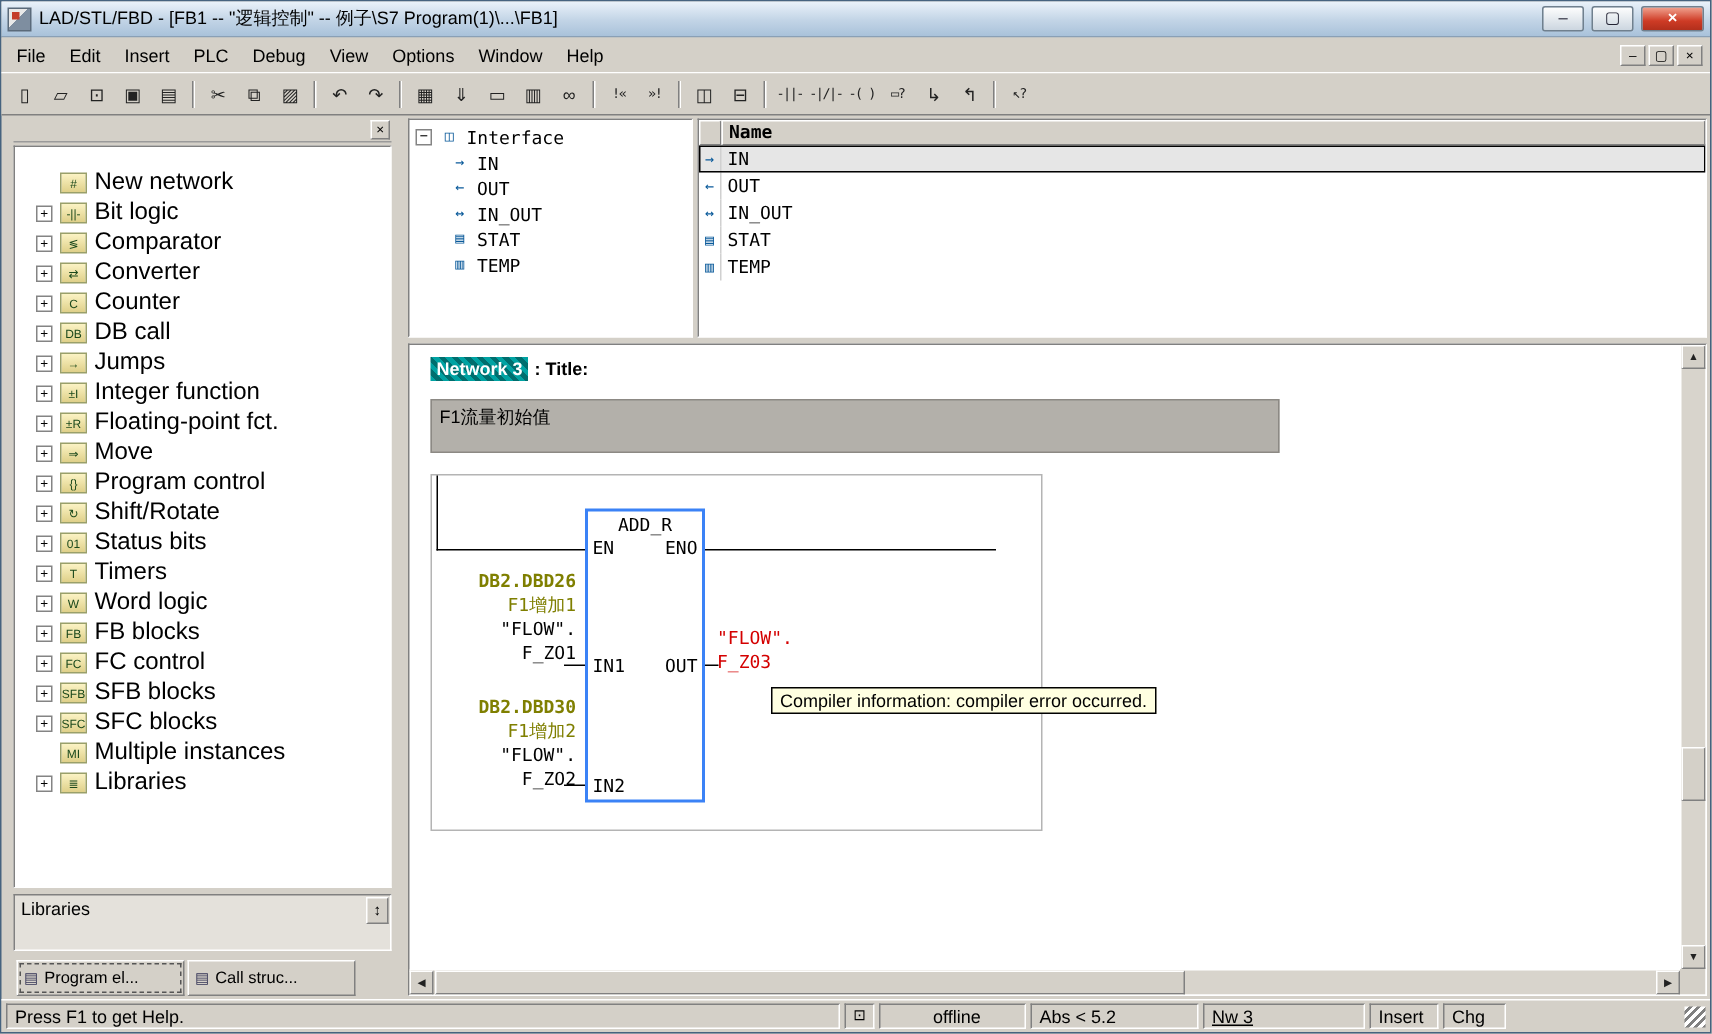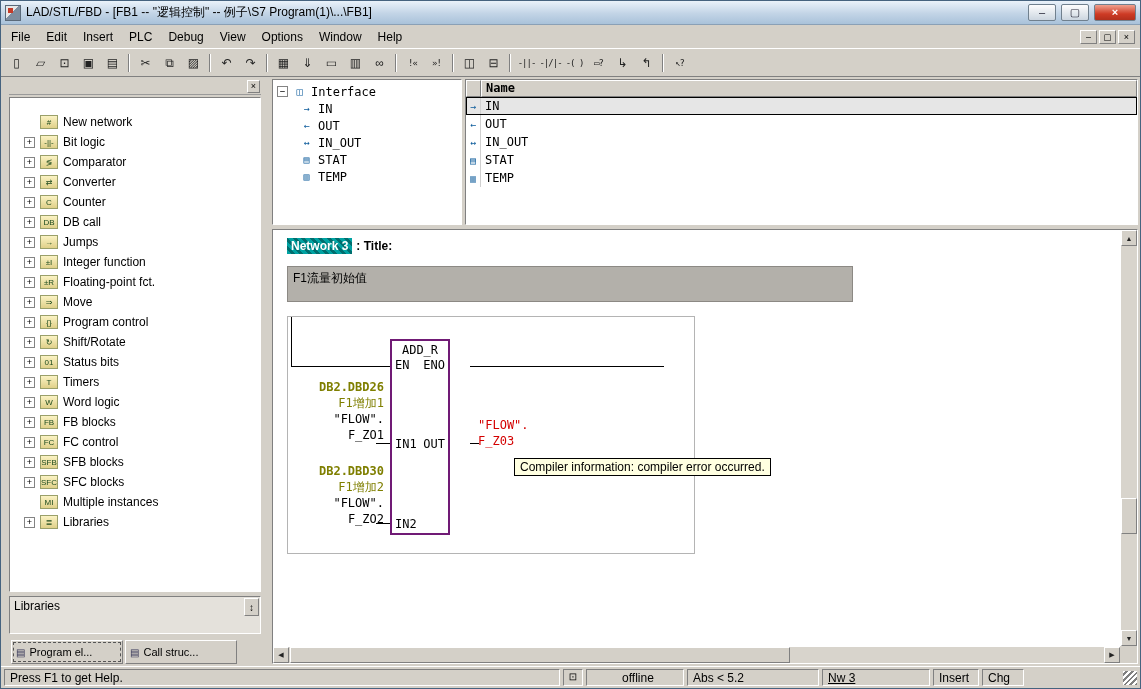--- a/index.html
+++ b/index.html
@@ -32,21 +32,21 @@
   .main{flex:1;display:flex;min-height:0;padding:2px 2px 2px 8px;gap:4px;}
   .vsplit{width:3px;}
   .sidebar{width:252px;display:flex;flex-direction:column;min-height:0;}
   .side-top{height:16px;position:relative;border-bottom:1px solid #9a9a9a;margin-bottom:2px;}
   .side-close{position:absolute;right:1px;top:1px;width:13px;height:13px;font-size:9px;line-height:11px;text-align:center;background:#d4d0c8;border:1px solid;border-color:#fff #808080 #808080 #fff;}
   .tree-panel{flex:1;background:#fff;overflow:hidden;padding-top:14px;}
   .tree-row{height:20px;display:flex;align-items:center;gap:5px;padding-left:14px;white-space:nowrap;}
   .plusbox{width:11px;height:11px;flex:none;border:1px solid #848484;background:#fff;font-size:9px;line-height:9px;text-align:center;color:#000;}
   .plusbox.invis{visibility:hidden;}
   .tree-icon{width:18px;height:14px;flex:none;display:flex;align-items:center;justify-content:center;font-size:8px;color:#1c4a1c;background:linear-gradient(#fbf3c4,#dfd089);border:1px solid #9aa06a;}
-  .tree-label{font-size:12px;}
+  .tree-label{font-size:16px;}
   .side-footer{height:38px;margin-top:4px;background:#e4e1db;border:1px solid;border-color:#808080 #fff #fff #808080;position:relative;padding:2px 4px;}
   .foot-btn{position:absolute;top:1px;right:1px;width:15px;height:18px;display:flex;align-items:center;justify-content:center;font-size:10px;background:#d4d0c8;border:1px solid;border-color:#fff #808080 #808080 #fff;}
   .tabs{height:24px;display:flex;gap:2px;margin-top:6px;padding-left:2px;}
   .tab{width:112px;display:flex;align-items:center;gap:4px;padding:2px 4px;font-size:11px;background:#d4d0c8;border:1px solid;border-color:#fff #808080 #808080 #fff;white-space:nowrap;overflow:hidden;}
   .tab.active{outline:1px dashed #555;outline-offset:-3px;}
   .tab-icon{font-size:10px;color:#335;}
 
   
   .rightcol{flex:1;display:flex;flex-direction:column;min-width:0;}
   .top-block{height:146px;display:flex;gap:3px;}
@@ -72,21 +72,21 @@
   .net-label{padding:1px 4px;color:#fff;background:repeating-linear-gradient(45deg,#00a2a2 0 3px,#006e6e 3px 6px);font-weight:bold;}
   .comment-box{position:absolute;left:14px;top:36px;width:566px;height:36px;background:#b3b0aa;border:1px solid #8c8984;padding:3px 5px;font-size:12px;}
   .net-area{position:absolute;left:14px;top:86px;width:408px;height:238px;border:1px solid #b4b4b4;font-family:"DejaVu Sans Mono",monospace;font-size:12px;}
   .rail{position:absolute;left:3px;top:0;width:1px;height:50px;background:#000;}
   .wire{position:absolute;height:1px;background:#000;}
   .w-en{left:3px;top:49px;width:99px;}
   .w-eno{left:182px;top:49px;width:194px;}
   .w-in1{left:88px;top:126px;width:14px;}
   .w-out{left:182px;top:126px;width:9px;}
   .w-in2{left:88px;top:206px;width:14px;}
-  .fblock{position:absolute;left:102px;top:22px;width:60px;height:196px;border:2px solid #701a75;background:#fff;}
+  .fblock{position:absolute;left:102px;top:22px;width:80px;height:196px;border:2px solid #3b82f6;background:#fff;}
   .fb-title{position:absolute;top:2px;left:0;width:100%;text-align:center;}
   .pin{position:absolute;}
   .pin.en{left:3px;top:17px;}  .pin.eno{right:3px;top:17px;}
   .pin.in1{left:3px;top:96px;} .pin.out{right:3px;top:96px;}
   .pin.in2{left:3px;top:176px;}
   .op{position:absolute;width:92px;text-align:right;line-height:16px;white-space:nowrap;}
   .op.op1{left:4px;top:62px;}
   .op.op2{left:4px;top:146px;text-align:right;}
   .op .addr{color:#7f7f00;font-weight:bold;}
   .op .sym{color:#7f7f00;}
@@ -102,21 +102,21 @@
   .sa-left{left:0;top:0;} .sa-right{right:0;top:0;}
   .vthumb{position:absolute;left:0;width:16px;top:268px;height:36px;background:#d4d0c8;border:1px solid;border-color:#fff #808080 #808080 #fff;}
   .hthumb{position:absolute;top:0;height:16px;left:17px;width:500px;background:#d4d0c8;border:1px solid;border-color:#fff #808080 #808080 #fff;}
 
   
   .statusbar{height:22px;display:flex;align-items:center;gap:3px;padding:2px 3px;background:#d4d0c8;border-top:1px solid #fff;}
   .sb-seg{height:17px;border:1px solid;border-color:#808080 #fff #fff #808080;padding:1px 5px;white-space:nowrap;overflow:hidden;font-size:12px;}
   .sb-help{width:556px;}
   .sb-icon{width:20px;padding:1px 2px;text-align:center;font-size:10px;}
   .sb-offline{width:98px;padding-left:35px;}
-  .sb-abs{width:132px;}
+  .sb-abs{width:112px;}
   .sb-nw{width:108px;text-decoration:underline;}
   .sb-insert{width:46px;}
   .sb-chg{width:42px;}
   .sb-fill{flex:1;}
   .grip{width:14px;height:14px;background:repeating-linear-gradient(135deg,#fff 0 2px,#808080 2px 4px);}
 </style>
 </head>
 <body>
 
 <div class="window">

